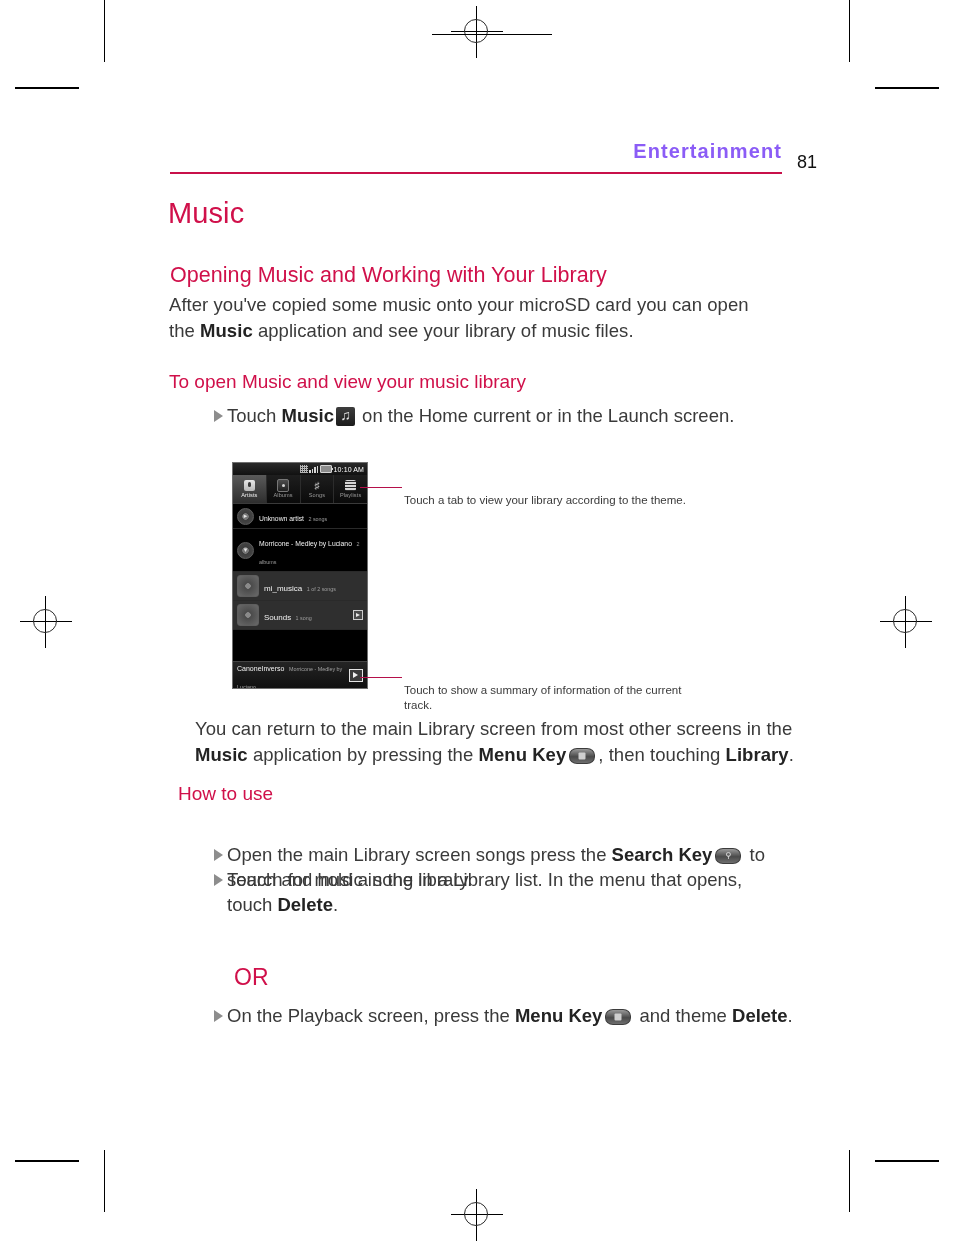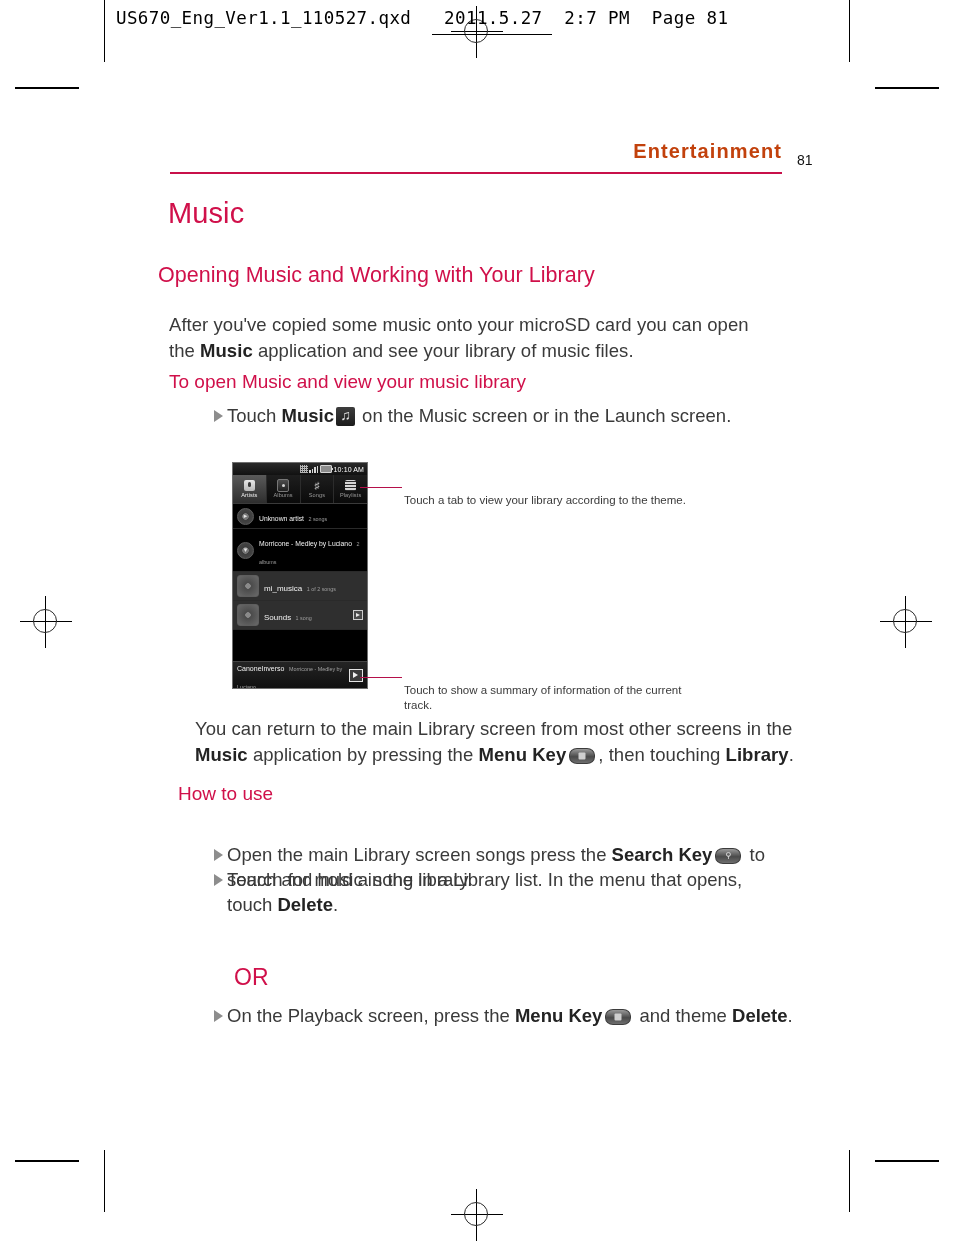--- a/index.html
+++ b/index.html
@@ -71,66 +71,66 @@
   .page-head {
     position: absolute;
     left: 170px; top: 140px;
     width: 612px;
     text-align: right;
   }
   .page-head .sect {
     font-size: 20px;
     font-weight: bold;
     letter-spacing: 1.1px;
-    color: #c2410c;
+    color: #8b5cf6;
     display: inline-block;
     text-align: center;
   }
   .rule {
     position: absolute;
     left: 170px; top: 172px;
     width: 612px; height: 1.6px;
     background: #c8104a;
   }
   .page-num {
     position: absolute;
     left: 797px; top: 152px;
-    font-size: 14px;
+    font-size: 18px;
     color: #111;
   }
 
   h1.title {
     position: absolute;
     left: 168px; top: 197px;
     margin: 0;
     font-size: 29px;
     font-weight: normal;
     color: #d0104a;
     letter-spacing: 0.1px;
   }
 
   h2.sub {
     position: absolute;
-    left: 158px; top: 263px;
+    left: 170px; top: 263px;
     margin: 0;
     font-size: 21.5px;
     font-weight: normal;
     color: #d0104a;
     letter-spacing: 0.05px;
   }
 
   p.body {
     position: absolute;
     margin: 0;
     font-size: 18.5px;
     line-height: 26px;
     color: #3a3a3a;
     letter-spacing: 0.05px;
   }
-  .p-intro { left: 169px; top: 312px; width: 600px; }
+  .p-intro { left: 169px; top: 292px; width: 600px; }
   .p-return { left: 195px; top: 716px; width: 600px; }
 
   b, strong { font-weight: bold; color: #232323; }
 
   h3.sub2 {
     position: absolute;
     margin: 0;
     font-size: 19px;
     font-weight: normal;
     color: #d0104a;
@@ -465,41 +465,40 @@
     <div class="hline"></div>
     <div class="circ"></div>
 </div>
 <div class="reg" style="left:451px; top:1189px;">
   <div class="vline"></div>
     <div class="hline"></div>
     <div class="circ"></div>
 </div>
 
 <div class="qxd-header">
-  <div class="qxd-text">US670_Eng_Ver1.1_110527.qxd   2011.5.27  2:7 PM  Page 81</div>
   <div class="qxd-underline"></div>
 </div>
 
 <div class="page-head">
   <span class="sect">Entertainment</span>
 </div>
 <div class="rule"></div>
 <div class="page-num">81</div>
 
 <h1 class="title">Music</h1>
 
 <h2 class="sub">Opening Music and Working with Your Library</h2>
 
 <p class="body p-intro"><span>After you've copied some music onto your microSD card you can open the </span><b>Music</b><span> application and see your library of music files.</span></p>
 
 <h3 class="sub2 h-open">To open Music and view your music library</h3>
 
 <div class="bullet-row b-touch-music">
   <span class="tri"></span>
-  <span class="btext"><span>Touch </span><b>Music</b><span class="app-icon"></span><span> on the Music screen or in the Launch screen.</span></span>
+  <span class="btext"><span>Touch </span><b>Music</b><span class="app-icon"></span><span> on the Home current or in the Launch screen.</span></span>
 </div>
 
 <div class="phone">
   <div class="statusbar">
     <div class="sb-icons">
       <span class="sb-grid"></span>
       <span class="sb-bars">
           <i></i>
           <i></i>
           <i></i>

